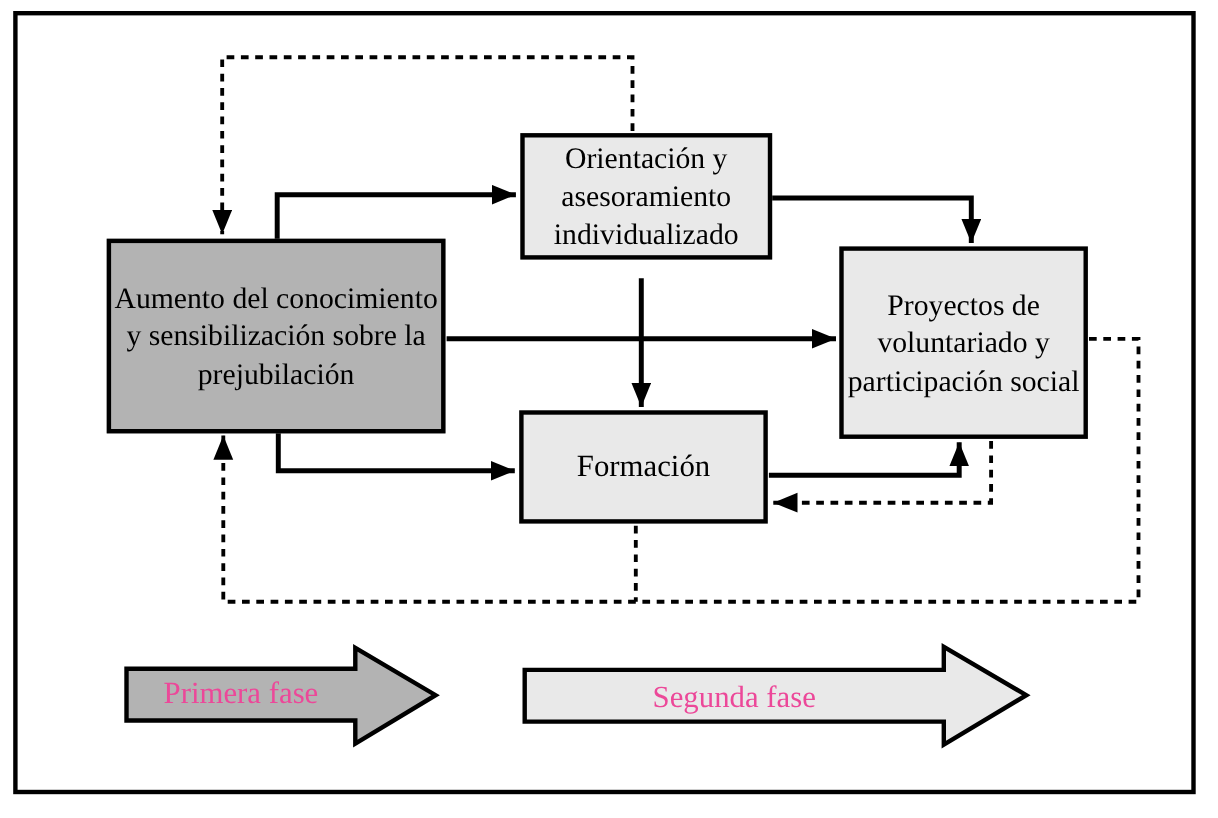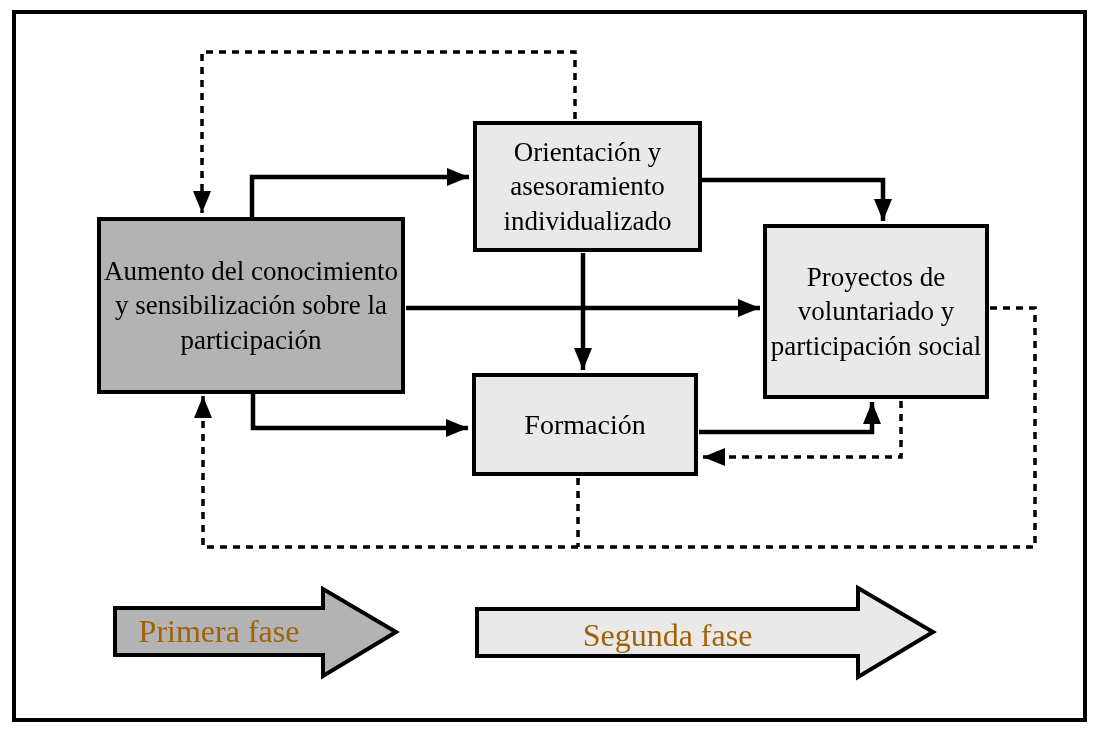--- a/index.html
+++ b/index.html
@@ -64,21 +64,21 @@
     top: 217px;
     width: 308px;
     height: 177px;
     font-size: 27px;
     line-height: 1.26;
   }
   .node-orientacion {
     left: 473px;
     top: 121px;
     width: 229px;
-    height: 131px;
+    height: 115px;
     font-size: 27px;
     line-height: 1.26;
   }
   .node-proyectos {
     left: 763px;
     top: 224px;
     width: 226px;
     height: 175px;
     font-size: 27px;
     line-height: 1.26;
@@ -88,22 +88,22 @@
     top: 373px;
     width: 226px;
     height: 103px;
     font-size: 28px;
   }
   .phase-label {
     position: absolute;
     display: flex;
     align-items: center;
     justify-content: center;
-    font-size: 32px;
-    color: #a16207;
+    font-size: 28px;
+    color: #ec4899;
   }
   .phase-label-primera {
     left: 115px;
     top: 606px;
     width: 208px;
     height: 50px;
   }
   .phase-label-segunda {
     left: 477px;
     top: 607px;
@@ -136,21 +136,21 @@
         <path d="M 901 401 L 901 457 L 703 457" class="edge dashed" marker-end="url(#arrowhead)"></path>
         <path d="M 990 308 L 1035 308 L 1035 547 L 203 547 L 203 396" class="edge dashed" marker-end="url(#arrowhead)"></path>
         <path d="M 578 478 L 578 547" class="edge dashed"></path>
       </g>
 
     <polygon class="phase-shape" fill="#b3b3b3" points="115,608 323,608 323,589 396,632 323,676 323,655 115,655"></polygon>
     <polygon class="phase-shape" fill="#e9e9e9" points="477,609 858,609 858,588 933,632 858,677 858,656 477,656"></polygon>
   </svg>
 
   <div class="node node-aumento" style="background-color: rgb(179, 179, 179);">
-    <span>Aumento del conocimiento y sensibilización sobre la participación</span>
+    <span>Aumento del conocimiento y sensibilización sobre la prejubilación</span>
   </div>
 
   <div class="node node-orientacion" style="background-color: rgb(233, 233, 233);">
     <span>Orientación y asesoramiento individualizado</span>
   </div>
 
   <div class="node node-proyectos" style="background-color: rgb(233, 233, 233);">
     <span>Proyectos de voluntariado y participación social</span>
   </div>
 

